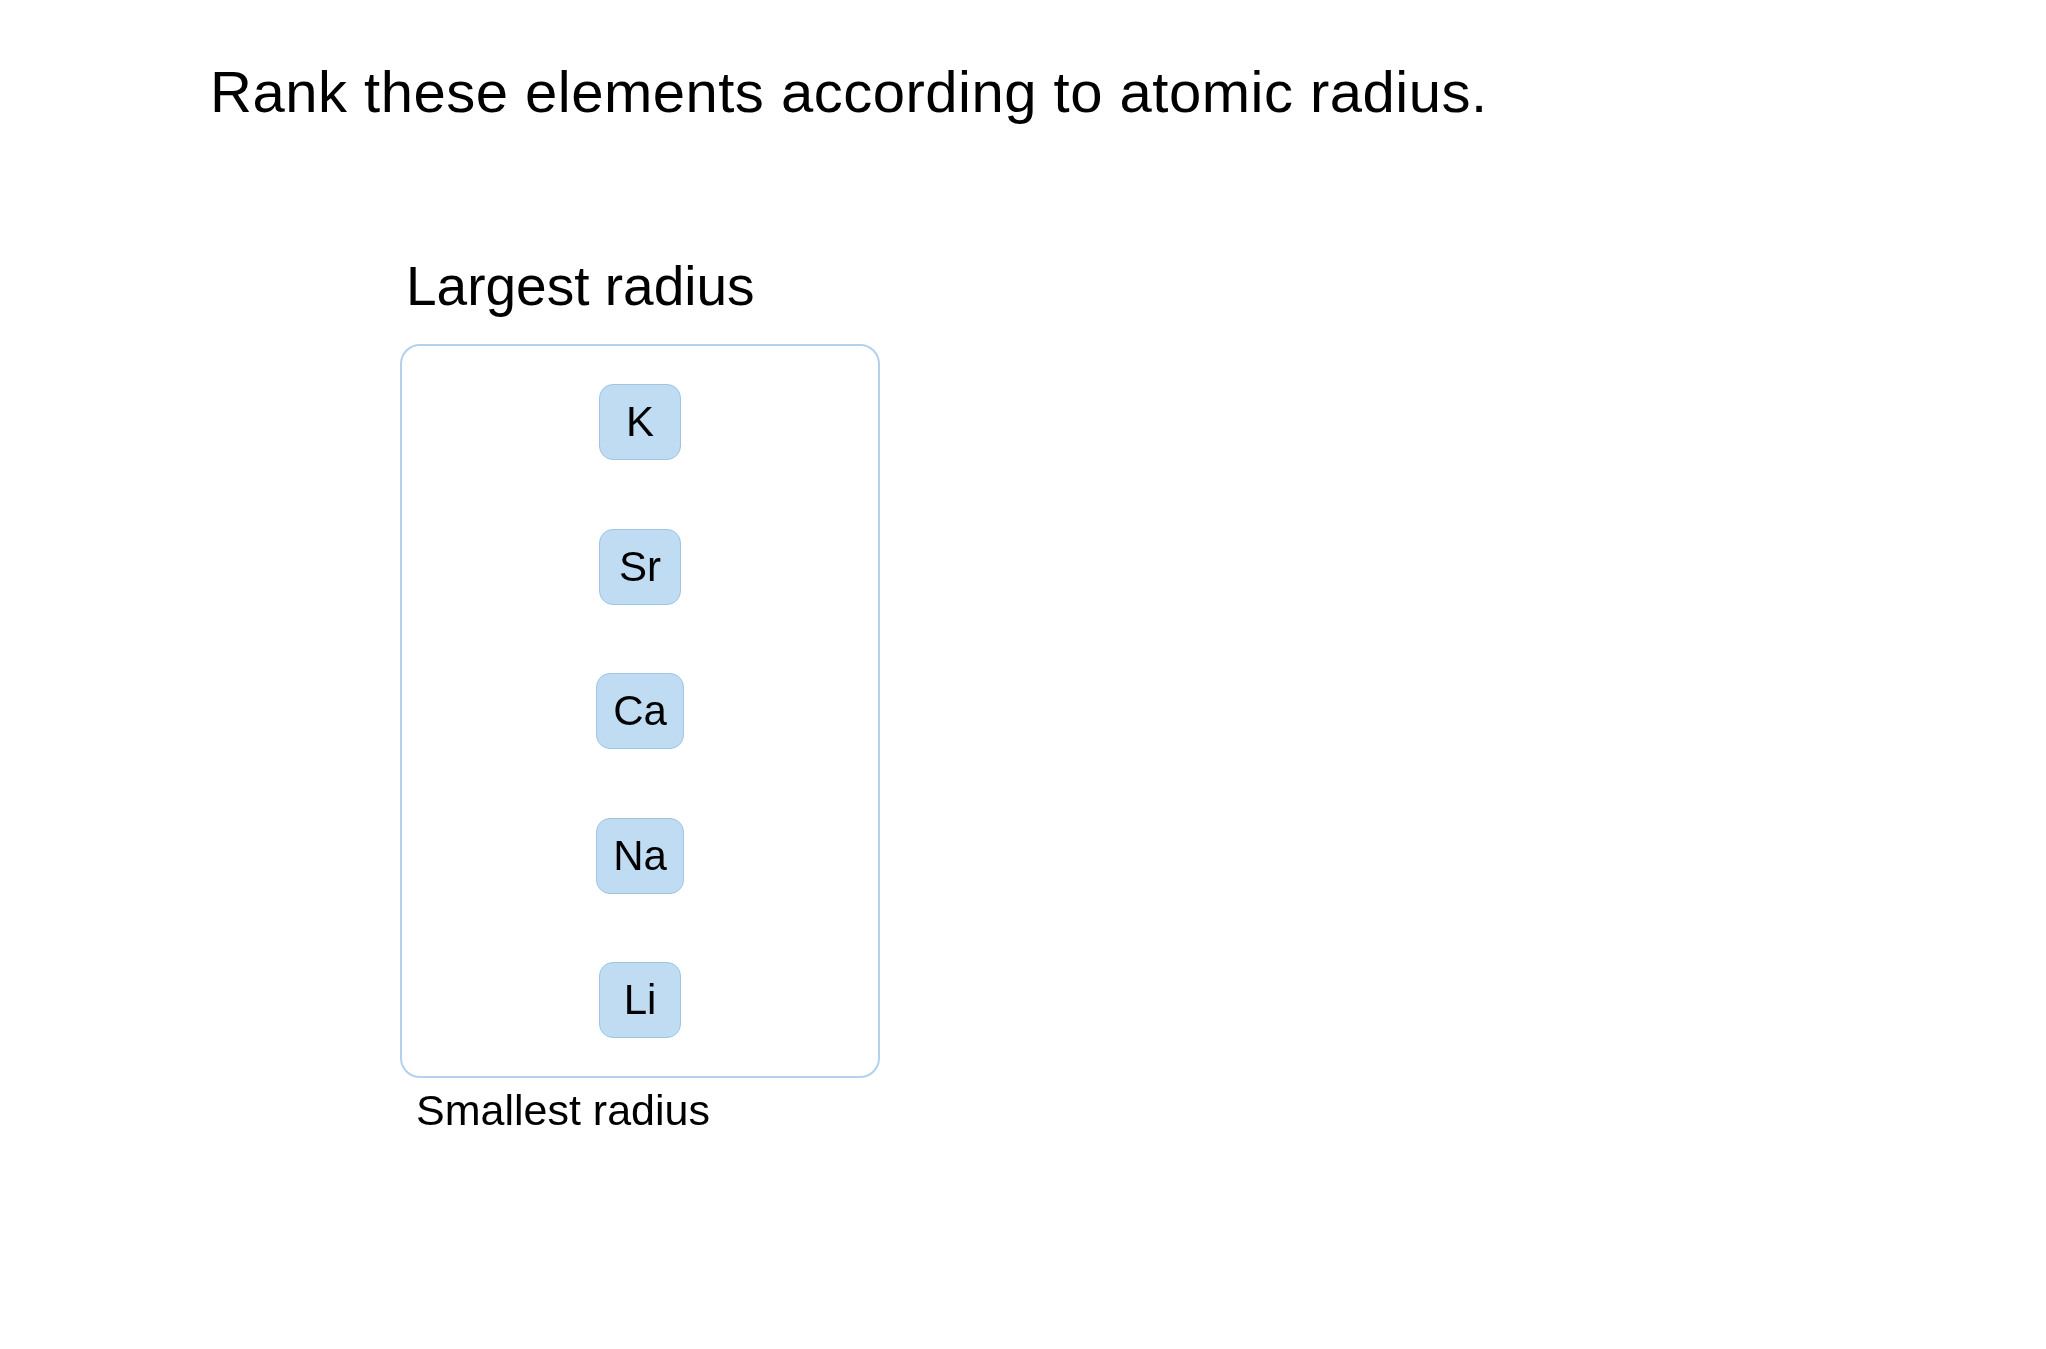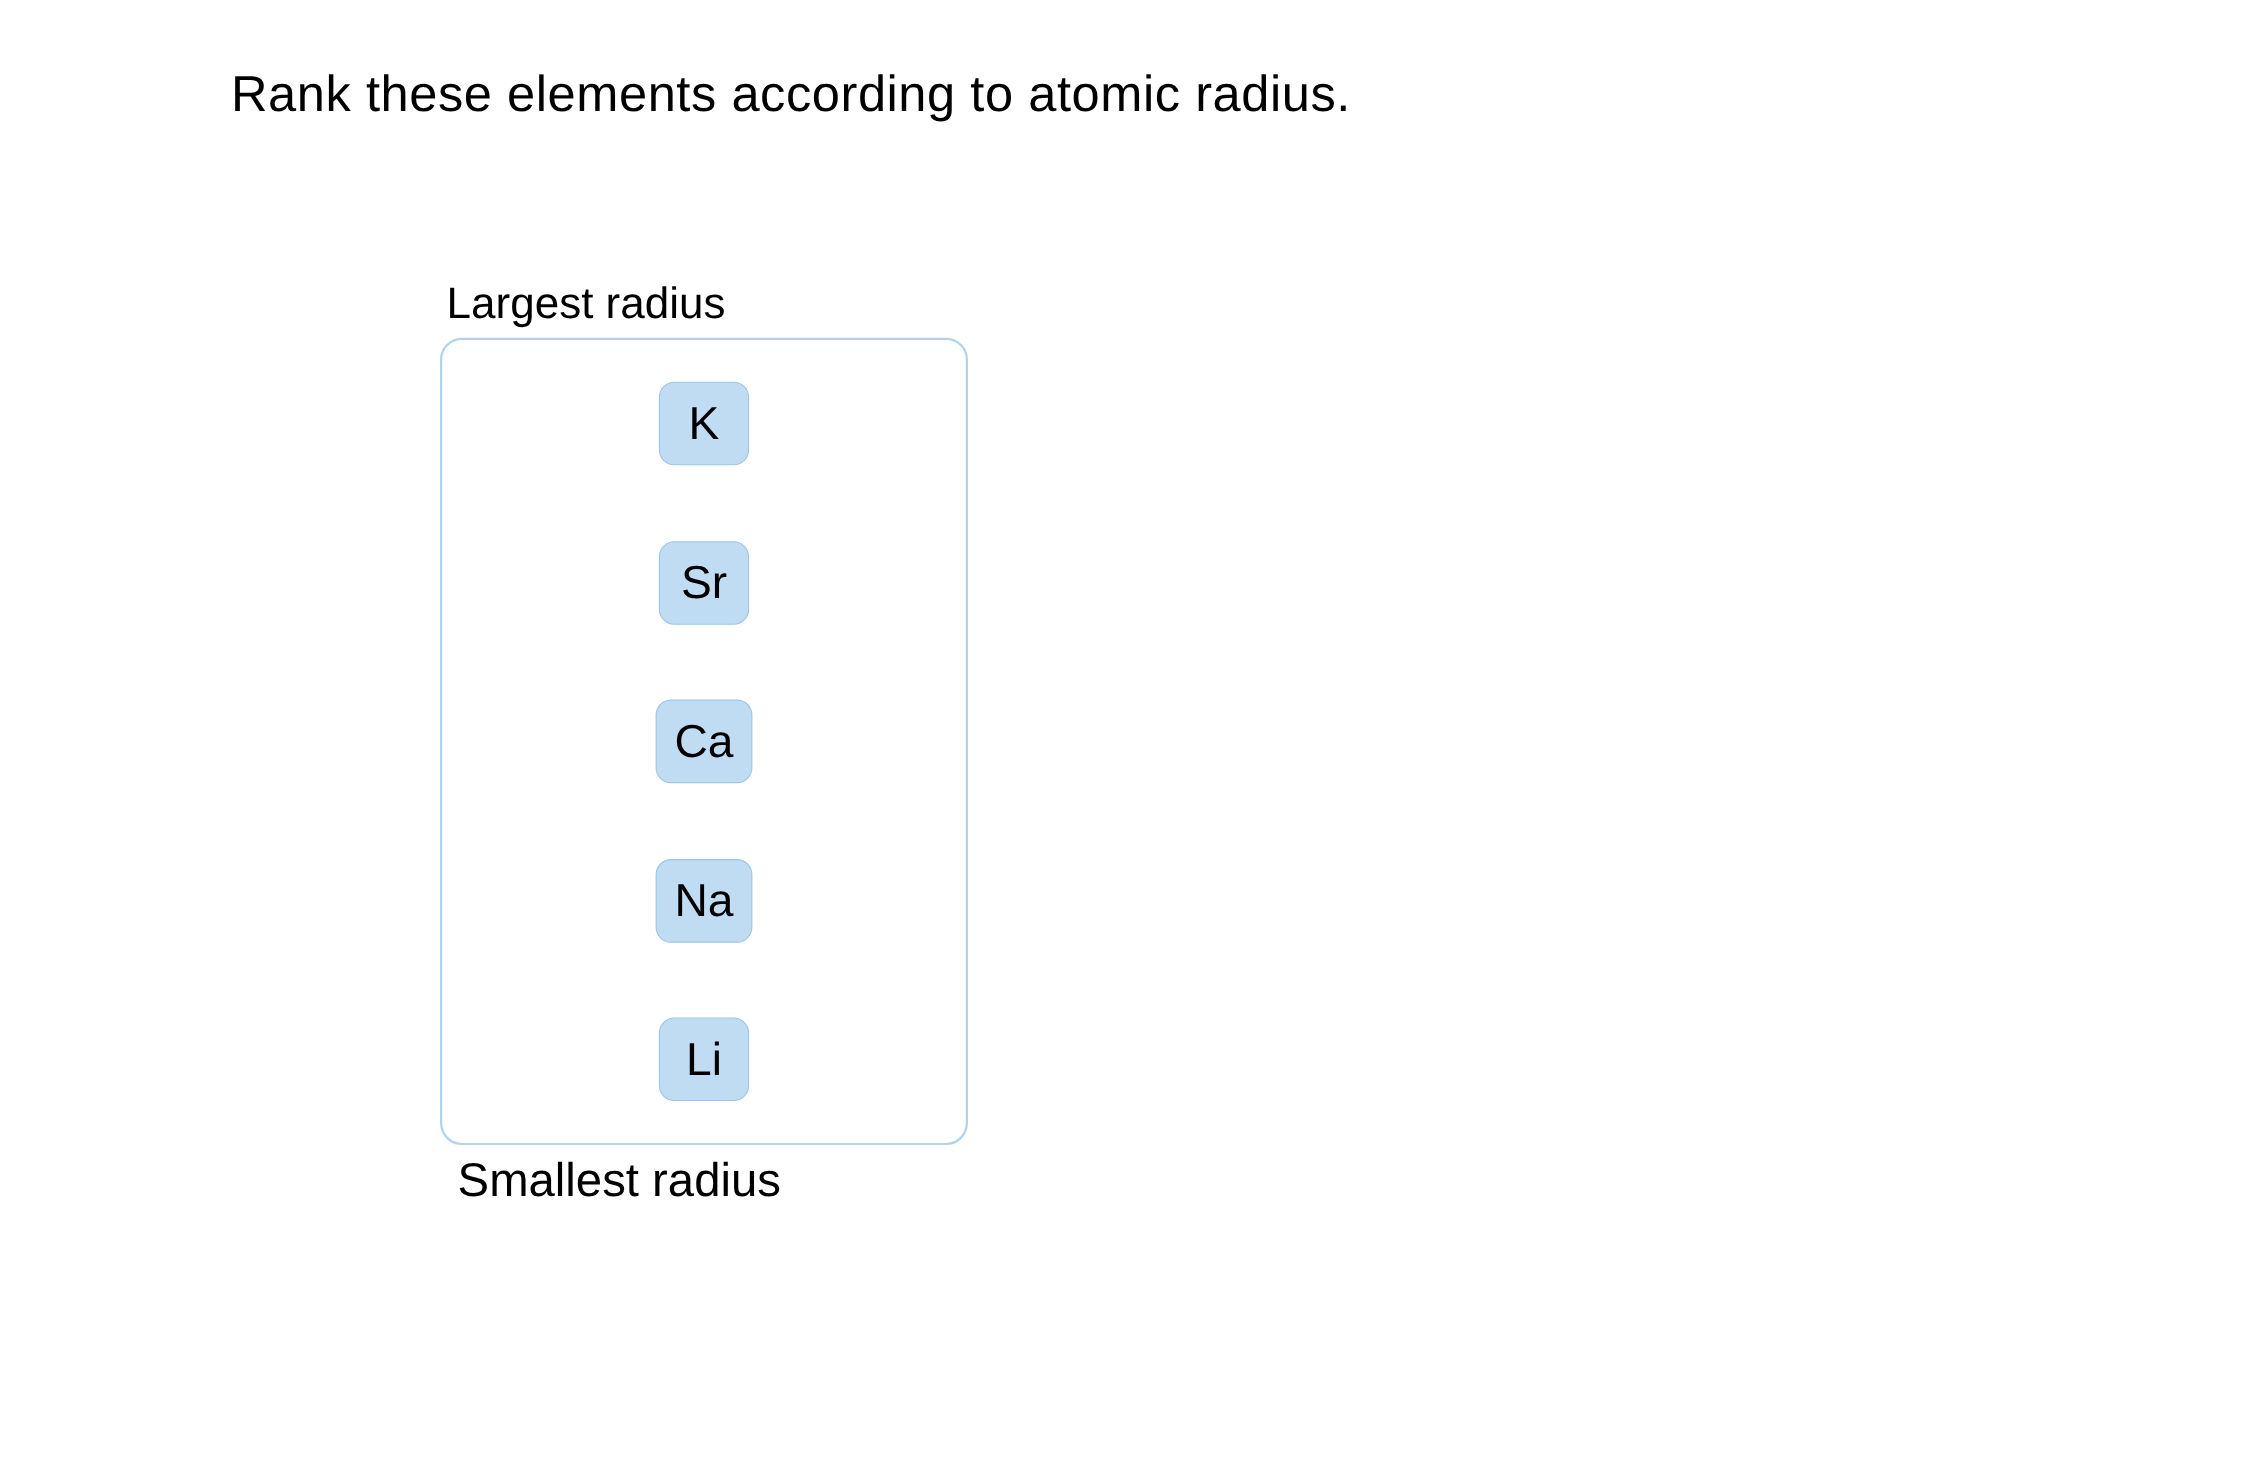--- a/index.html
+++ b/index.html
@@ -11,33 +11,33 @@
       font-family: Arial, Helvetica, sans-serif;
       background: #ffffff;
       width: 2046px;
       height: 1349px;
       position: relative;
     }
     .question {
       position: absolute;
       top: 58px;
       left: 210px;
-      font-size: 46px;
+      font-size: 58px;
       color: #000000;
       letter-spacing: 0.5px;
     }
     .ranking-area {
       position: absolute;
       top: 254px;
       left: 400px;
     }
     .top-label {
-      font-size: 40px;
+      font-size: 55px;
       color: #000000;
-      margin-bottom: 8px;
+      margin-bottom: 26px;
       margin-left: 6px;
     }
     .rank-box {
       width: 480px;
       height: 734px;
       border: 2px solid #b3d1ec;
       border-radius: 20px;
       display: flex;
       flex-direction: column;
       align-items: center;

